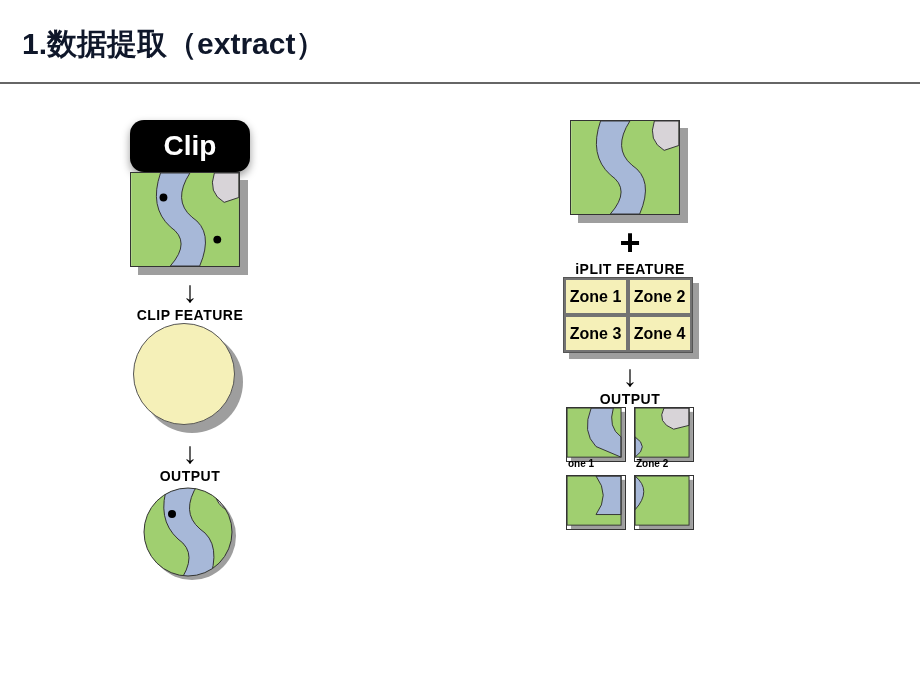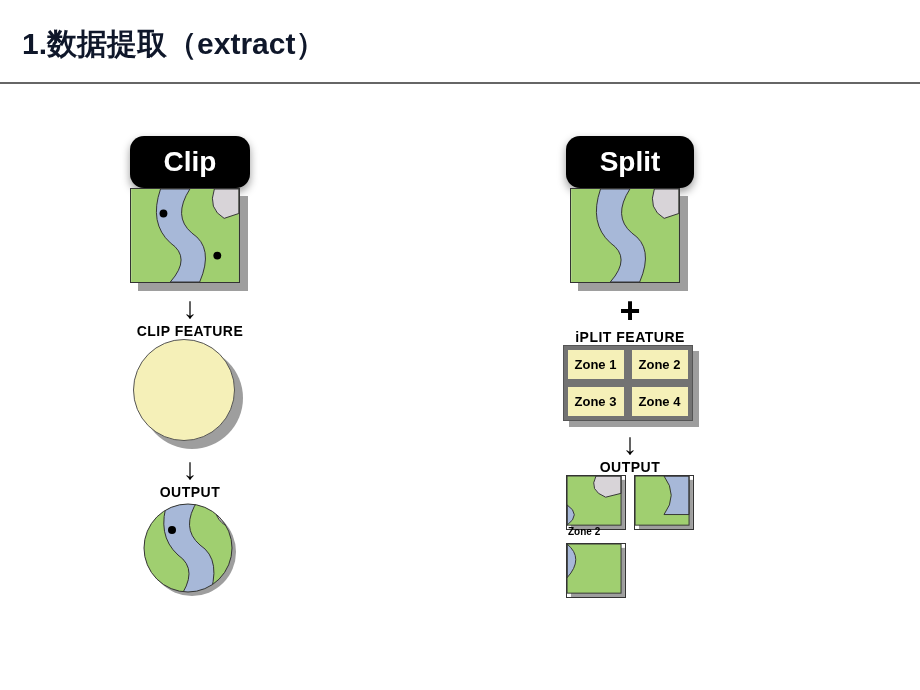--- a/index.html
+++ b/index.html
@@ -22,21 +22,21 @@
   .title-underline {
     position: absolute;
     top: 82px;
     left: 0;
     width: 920px;
     height: 2px;
     background: #666;
   }
   .column {
     position: absolute;
-    top: 136px;
+    top: 120px;
     width: 200px;
     display: flex;
     flex-direction: column;
     align-items: center;
     gap: 0;
   }
   .col-left { left: 90px; }
   .col-right { left: 530px; }
   .pill {
     background: #000;
@@ -118,25 +118,25 @@
   .grid-body {
     position: relative;
     width: 130px; height: 76px;
     display: grid;
     grid-template-columns: 1fr 1fr;
     grid-template-rows: 1fr 1fr;
     background: #f5f0b8;
     border: 1px solid #555;
   }
   .grid-cell {
-    border: 4px solid #737373;
+    border: 2px solid #737373;
     display: flex;
     align-items: center;
     justify-content: center;
-    font-size: 13px;
+    font-size: 16px;
     font-weight: bold;
     color: #000;
   }
   .split-output {
     display: grid;
     grid-template-columns: 60px 60px;
     grid-template-rows: 60px 60px;
     gap: 8px;
     position: relative;
   }
@@ -200,21 +200,20 @@
         <path d="M 28 0 Q 16 35 38 55 Q 60 70 38 100 L 68 100 Q 83 60 60 45 Q 40 28 58 0 Z" fill="#a7b8d8" stroke="#333" stroke-width="1"></path>
         <path d="M 78 0 Q 70 18 90 28 L 100 22 L 100 0 Z" fill="#d8d4d8" stroke="#333" stroke-width="1"></path>
         <circle cx="32" cy="30" r="4" fill="#000"></circle>
       </g>
       <circle cx="48" cy="48" r="44" fill="none" stroke="#333" stroke-width="1"></circle>
     </svg>
   </div>
 </div>
 
 <div class="column col-right">
-  <div class="pill">Split</div>
 
   <div class="tile-wrap">
     <div class="shadow-box"></div>
     <svg class="map-svg" viewBox="0 0 110 95">
       <rect x="0" y="0" width="110" height="95" fill="#a0cf70"></rect>
       <path d="M 30 0 Q 18 35 40 55 Q 62 70 40 95 L 70 95 Q 85 60 62 45 Q 42 28 60 0 Z" fill="#a7b8d8" stroke="#333" stroke-width="1"></path>
       <path d="M 85 0 Q 78 20 95 30 L 110 25 L 110 0 Z" fill="#d8d4d8" stroke="#333" stroke-width="1"></path>
     </svg>
   </div>
 
@@ -234,20 +233,29 @@
 
   <div class="arrow-down" style="margin-top:8px">↓</div>
 
   <div class="feature-label">OUTPUT</div>
 
   <div class="split-output">
     <div class="split-tile">
       <svg width="60" height="55" viewBox="0 0 60 55">
         <rect x="4" y="4" width="56" height="51" fill="#9e9e9e"></rect>
         <rect x="0" y="0" width="56" height="51" fill="#a0cf70"></rect>
+        <path d="M 25 0 Q 15 25 30 40 L 56 51 L 56 30 Q 42 20 48 0 Z" fill="#a7b8d8" stroke="#333"></path>
+        <rect x="0" y="0" width="56" height="51" fill="none" stroke="#333"></rect>
+      </svg>
+      <div class="split-label">one 1</div>
+    </div>
+    <div class="split-tile">
+      <svg width="60" height="55" viewBox="0 0 60 55">
+        <rect x="4" y="4" width="56" height="51" fill="#9e9e9e"></rect>
+        <rect x="0" y="0" width="56" height="51" fill="#a0cf70"></rect>
         <path d="M 0 30 Q 15 40 0 51 Z" fill="#a7b8d8" stroke="#333"></path>
         <path d="M 30 0 Q 22 15 40 22 L 56 18 L 56 0 Z" fill="#d8d4d8" stroke="#333"></path>
         <rect x="0" y="0" width="56" height="51" fill="none" stroke="#333"></rect>
       </svg>
       <div class="split-label">Zone 2</div>
     </div>
     <div class="split-tile">
       <svg width="60" height="55" viewBox="0 0 60 55">
         <rect x="4" y="4" width="56" height="51" fill="#9e9e9e"></rect>
         <rect x="0" y="0" width="56" height="51" fill="#a0cf70"></rect>

